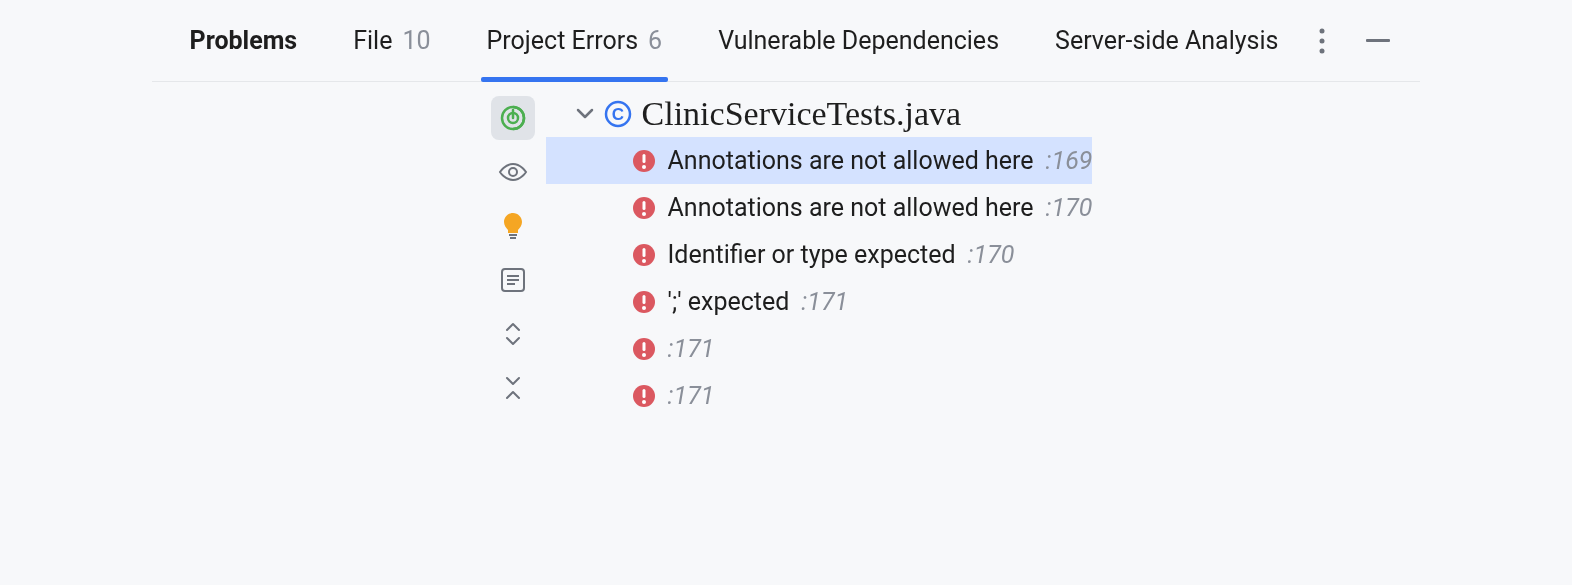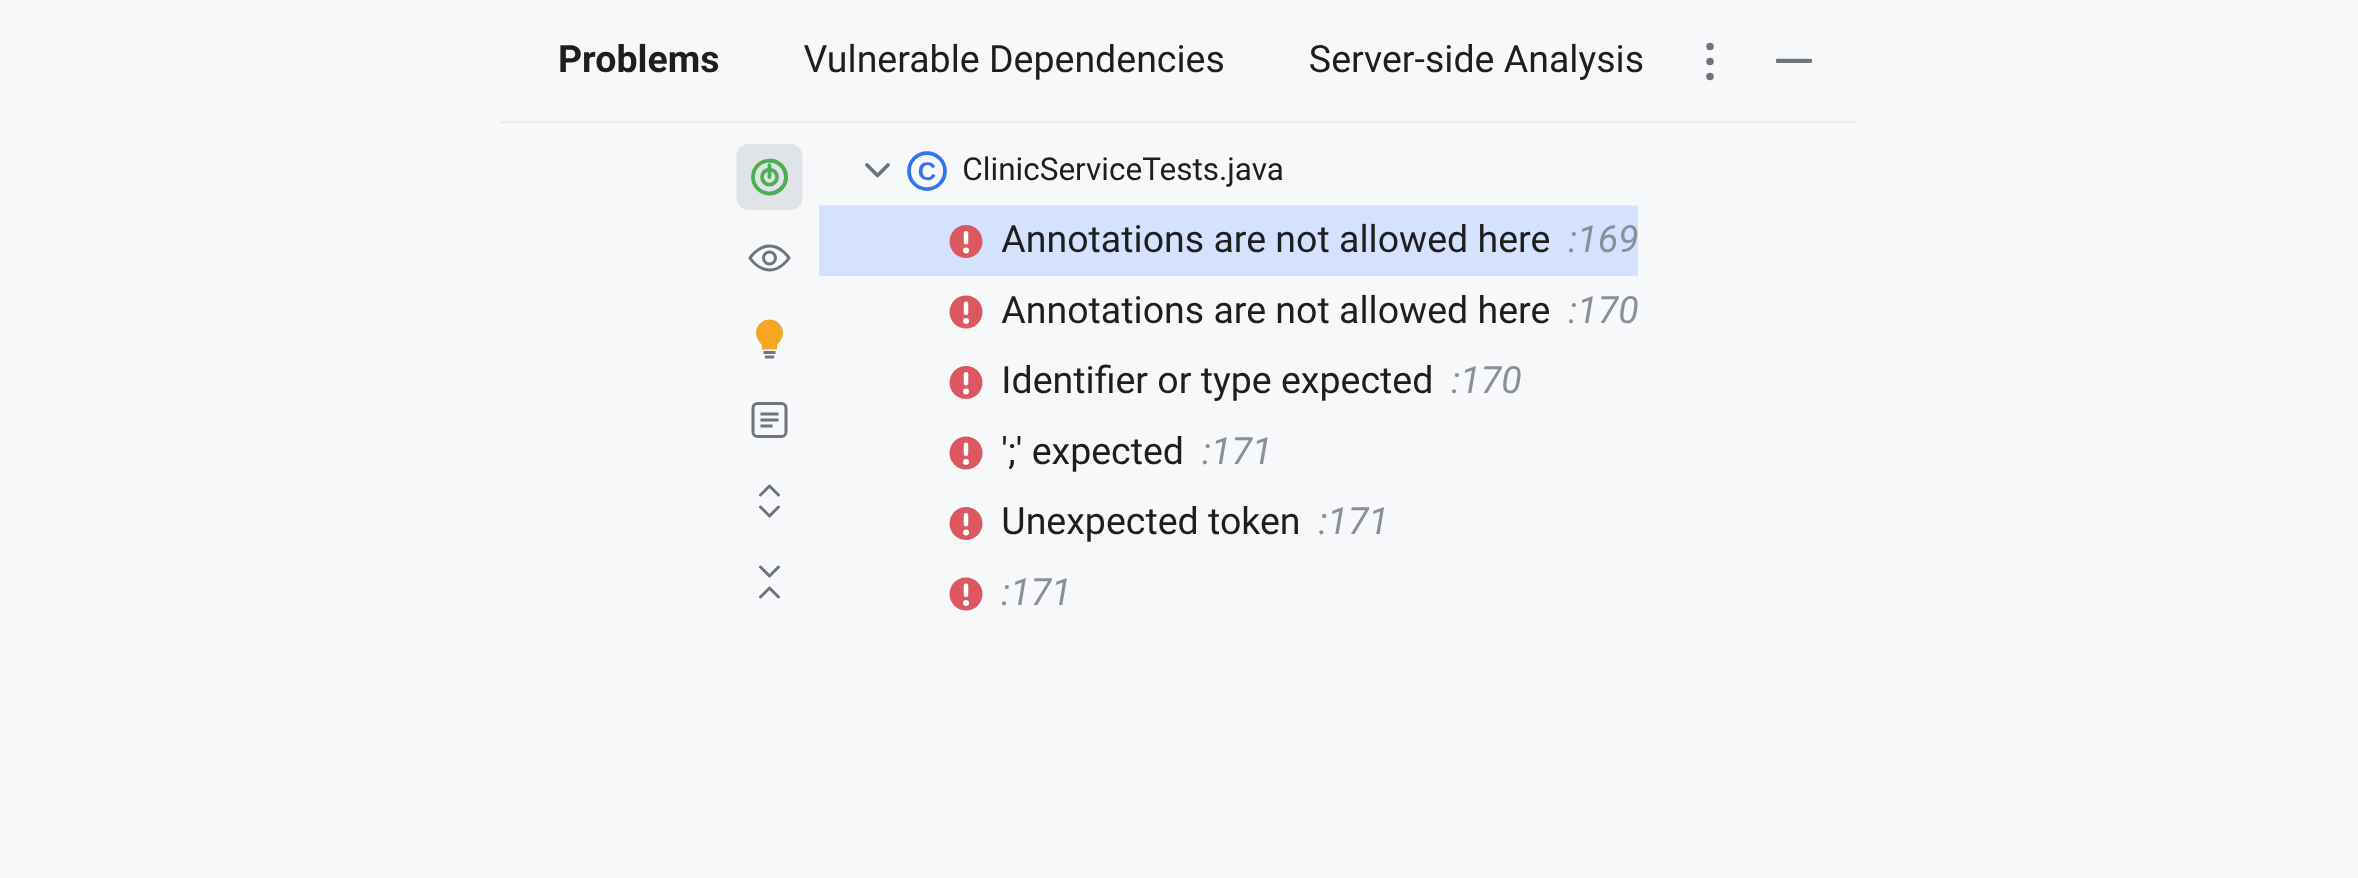--- a/index.html
+++ b/index.html
@@ -110,22 +110,23 @@
     }
     .tree-row {
       display: flex;
       align-items: center;
       height: 47px;
       padding-left: 30px;
       gap: 10px;
       white-space: nowrap;
     }
     .file-name {
-      font-size: 21px;
+      font-size: 34px;
       color: #1e1e1e;
+      font-family: Liberation Serif, serif;
     }
     .file-path {
       font-size: 25px;
       color: #8a8f99;
       margin-left: 6px;
     }
     .error-row {
       display: flex;
       align-items: center;
       height: 47px;
@@ -148,20 +149,28 @@
       display: block;
     }
   </style>
 </head>
 <body>
 
 <div class="container">
   <div class="tab-bar">
     <div class="tab">
       <span class="tab-label tab-title-bold">Problems</span>
+    </div>
+    <div class="tab">
+      <span class="tab-label">File</span>
+      <span class="tab-count">10</span>
+    </div>
+    <div class="tab active">
+      <span class="tab-label">Project Errors</span>
+      <span class="tab-count">6</span>
     </div>
     <div class="tab">
       <span class="tab-label">Vulnerable Dependencies</span>
     </div>
     <div class="tab">
       <span class="tab-label">Server-side Analysis</span>
     </div>
     <div class="spacer"></div>
     <div class="right-actions">
       <div class="icon-btn">
@@ -285,21 +294,20 @@
         <span class="error-line">:171</span>
       </div>
       <div class="error-row">
         <span class="error-icon">
           <svg width="24" height="24" viewBox="0 0 24 24">
               <circle cx="12" cy="12" r="11" fill="#db5860"></circle>
               <rect x="10.5" y="5" width="3" height="9" rx="1.5" fill="white"></rect>
               <circle cx="12" cy="18" r="2" fill="white"></circle>
             </svg>
         </span>
-        <span class="error-text">Unexpected token</span>
         <span class="error-line">:171</span>
       </div>
       <div class="error-row">
         <span class="error-icon">
           <svg width="24" height="24" viewBox="0 0 24 24">
               <circle cx="12" cy="12" r="11" fill="#db5860"></circle>
               <rect x="10.5" y="5" width="3" height="9" rx="1.5" fill="white"></rect>
               <circle cx="12" cy="18" r="2" fill="white"></circle>
             </svg>
         </span>

